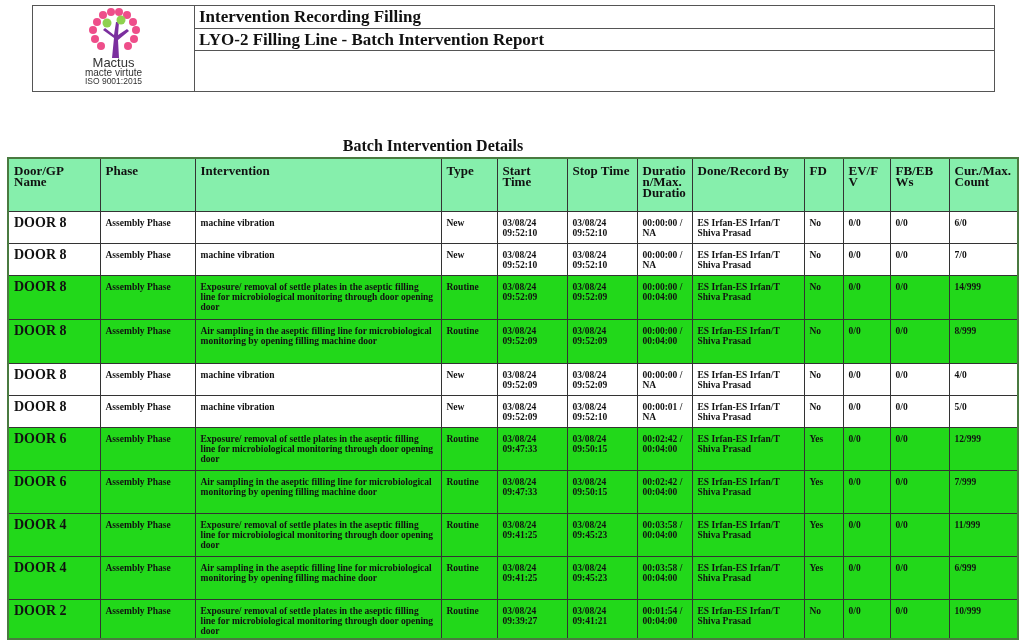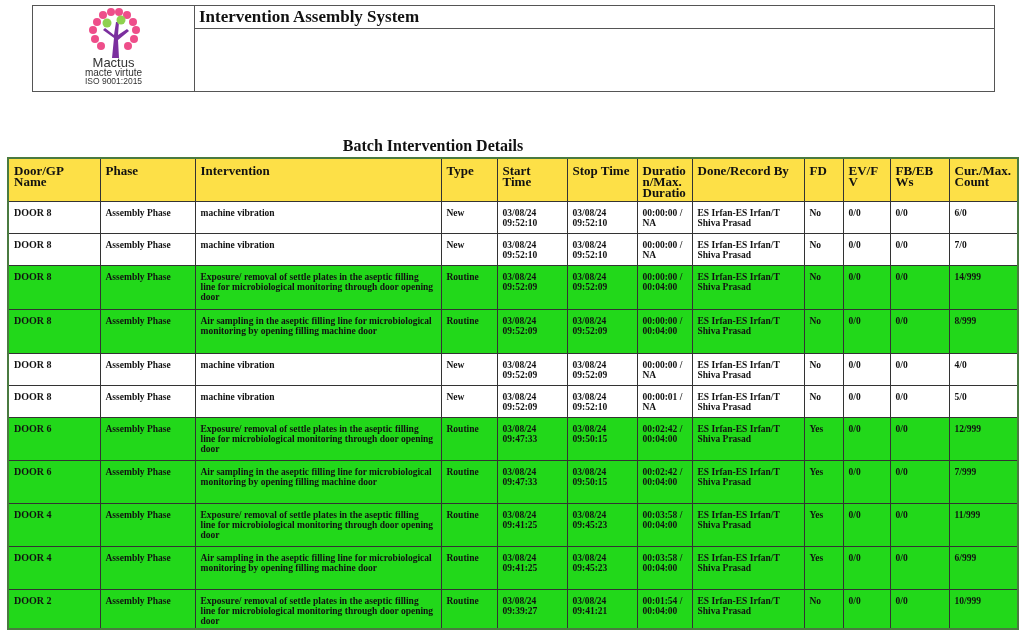--- a/index.html
+++ b/index.html
@@ -35,24 +35,24 @@
     table.details {
       position: absolute; left: 7px; top: 157px; width: 1010px;
       border-collapse: collapse; table-layout: fixed;
       border: 2px solid #4a7a40;
     }
     table.details th, table.details td {
       border: 1.5px solid #333; vertical-align: top; text-align: left;
       font-weight: bold;
     }
     table.details th {
-      background: #fde047; font-size: 13px; line-height: 11px; padding: 6px 5px 0 5px; height: 43px;
+      background: #86efac; font-size: 13px; line-height: 11px; padding: 6px 5px 0 5px; height: 53px;
     }
     table.details td { font-size: 9.5px; line-height: 10px; padding: 6px 5px 0 5px; }
-    table.details td.door { font-size: 10px; }
+    table.details td.door { font-size: 14px; }
     tr.row-white td { background: #ffffff; }
     tr.row-green td { background: #22d81a; }
     tr.h32 td { height: 32px; }
     tr.h44 td { height: 44px; }
     tr.h43 td { height: 43px; margin-left: 48px; }
     tr.h40 td { height: 40px; }
   </style>
 </head>
 <body>
 
@@ -75,21 +75,22 @@
       <circle cx="24" cy="15" r="4.5" fill="#8fd14f"></circle>
       <circle cx="38" cy="12" r="4.5" fill="#8fd14f"></circle>
     </svg>
     <div class="logo-text">
       <div class="logo-name">Mactus</div>
       <div class="logo-motto">macte virtute</div>
       <div class="logo-iso">ISO 9001:2015</div>
     </div>
   </div>
   <div class="title-cell">
-    <div class="title-row r1">Intervention Assembly System</div>
+    <div class="title-row r1">Intervention Recording Filling</div>
+    <div class="title-row r2">LYO-2 Filling Line - Batch Intervention Report</div>
   </div>
 </div>
 
 <div class="section-title">Batch Intervention Details</div>
 
 <table class="details">
   <colgroup>
     <col style="width:92px">
       <col style="width:95px">
       <col style="width:246px">

